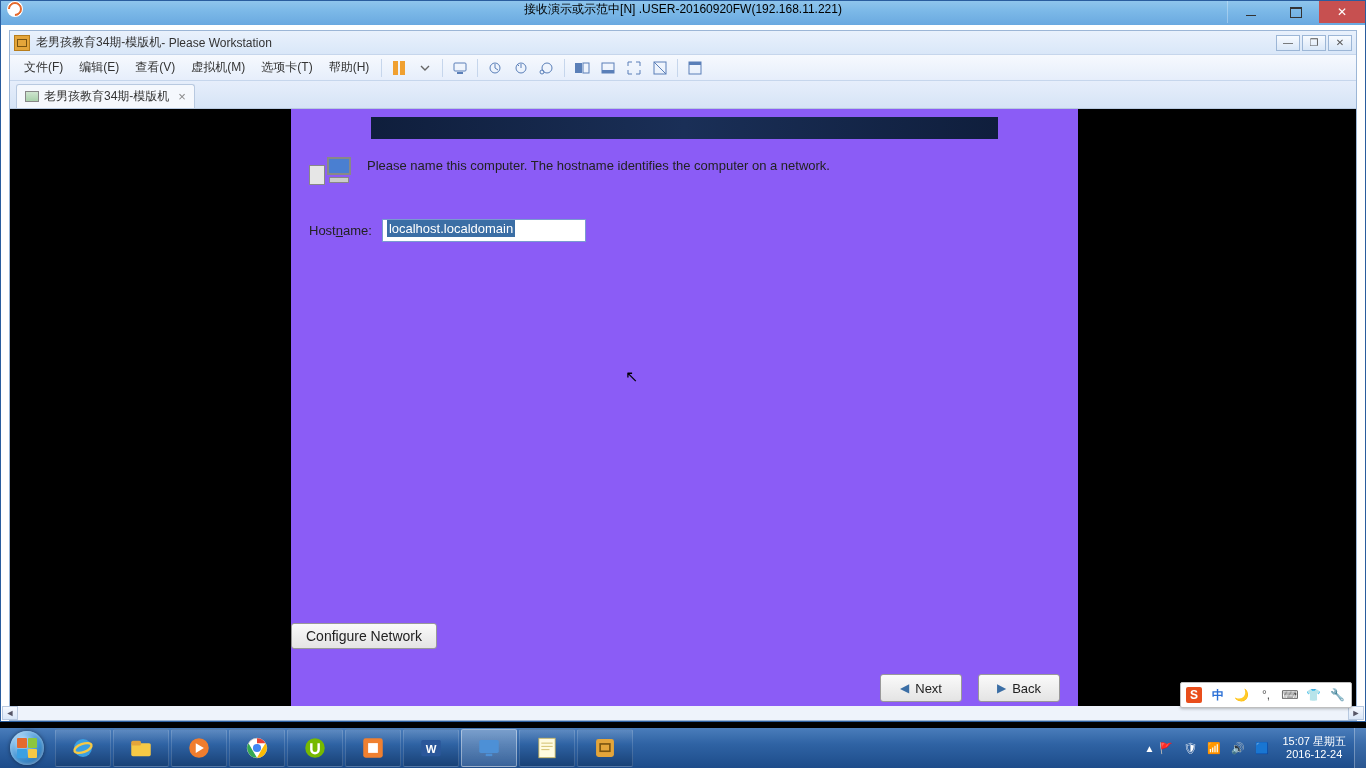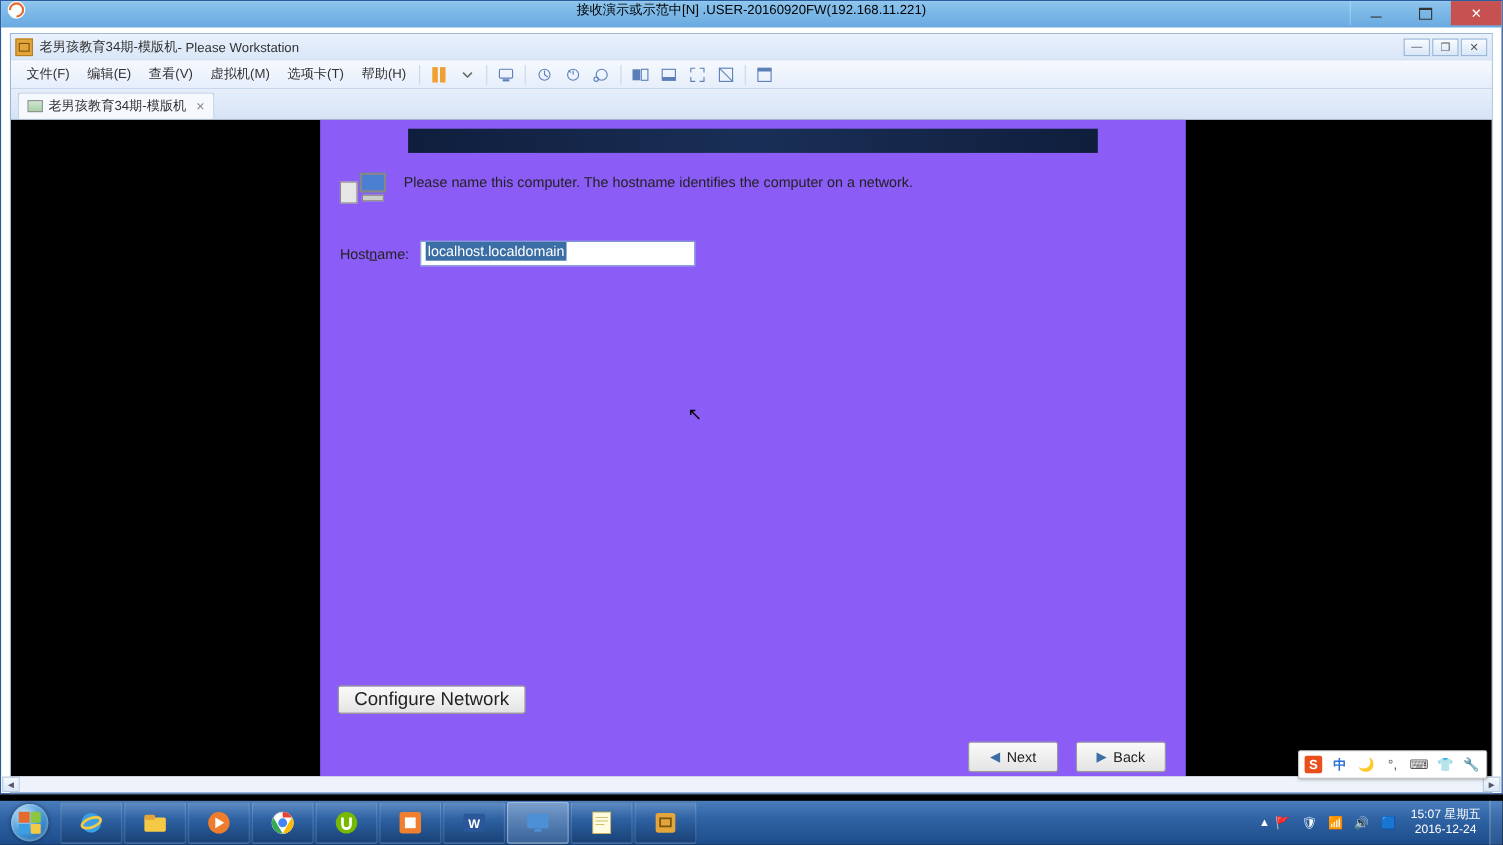--- a/index.html
+++ b/index.html
@@ -52,24 +52,24 @@
 .inst-body{padding:18px 14px 0 14px;color:#222;font-size:13px;}
 .inst-prompt{display:flex;align-items:flex-start;gap:14px;margin-left:4px;}
 .net-icon{width:44px;height:40px;position:relative;flex-shrink:0;}
 .net-icon .pc1{position:absolute;left:0;top:8px;width:16px;height:20px;background:#e6e6e6;border:1px solid #888;}
 .net-icon .mon{position:absolute;left:18px;top:0;width:24px;height:18px;background:#4a7fd1;border:2px solid #888;}
 .net-icon .base{position:absolute;left:20px;top:20px;width:20px;height:6px;background:#ccc;border:1px solid #888;}
 .inst-prompt p{line-height:1.35;}
 .hostname-row{margin-top:22px;margin-left:4px;display:flex;align-items:center;gap:10px;font-size:13px;}
 .hostname-row label{color:#222;}
 .hostname-row label u{text-decoration:underline;}
-.hostname-input{width:250px;height:23px;border:1px solid #7a9ad0;background:#fff;font-size:13px;padding:1px 4px;}
+.hostname-input{width:204px;height:23px;border:1px solid #7a9ad0;background:#fff;font-size:13px;padding:1px 4px;}
 .hostname-input .sel{background:#3b6ea5;color:#fff;padding:1px 2px;}
 .cursor{position:absolute;left:334px;top:258px;font-size:16px;color:#000;pointer-events:none;}
-.cfg-net{position:absolute;left:16px;bottom:57px;height:26px;padding:0 14px;background:linear-gradient(#fafafa,#e4e4e4);border:1px solid #999;border-radius:3px;font-size:17px;color:#222;cursor:pointer;}
+.cfg-net{position:absolute;left:0;bottom:57px;height:26px;padding:0 14px;background:linear-gradient(#fafafa,#e4e4e4);border:1px solid #999;border-radius:3px;font-size:14px;color:#222;cursor:pointer;}
 .nav-row{position:absolute;right:18px;bottom:4px;display:flex;gap:16px;}
 .nav-btn{height:28px;width:82px;background:linear-gradient(#fafafa,#e4e4e4);border:1px solid #999;border-radius:3px;font-size:13px;color:#222;display:flex;align-items:center;justify-content:center;gap:6px;cursor:pointer;}
 .nav-btn.primary{}
 .nav-btn .arrow{font-size:12px;color:#3b6ea5;}
 
 
 .ime-bar{position:absolute;right:14px;bottom:60px;height:26px;display:flex;align-items:center;background:#fff;border:1px solid #bfbfbf;border-radius:2px;box-shadow:0 1px 3px rgba(0,0,0,.25);padding:0 2px;gap:2px;}
 .ime-bar .ime-cell{width:22px;height:20px;display:flex;align-items:center;justify-content:center;font-size:12px;color:#555;cursor:pointer;}
 .ime-bar .sogou{width:22px;height:20px;background:#fff;display:flex;align-items:center;justify-content:center;}
 .ime-bar .sogou span{background:#e94e1b;color:#fff;font-size:12px;font-weight:bold;width:16px;height:16px;border-radius:2px;display:flex;align-items:center;justify-content:center;}

